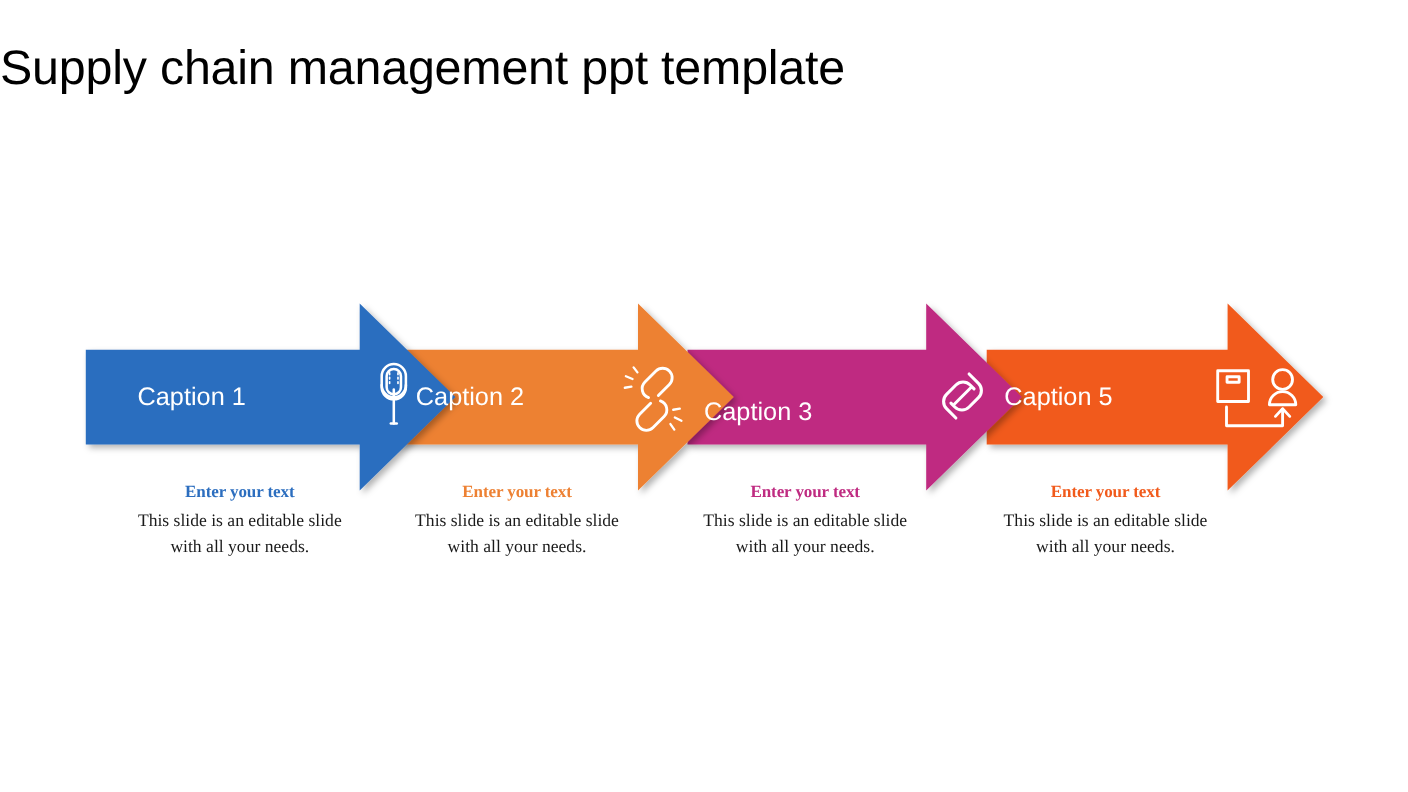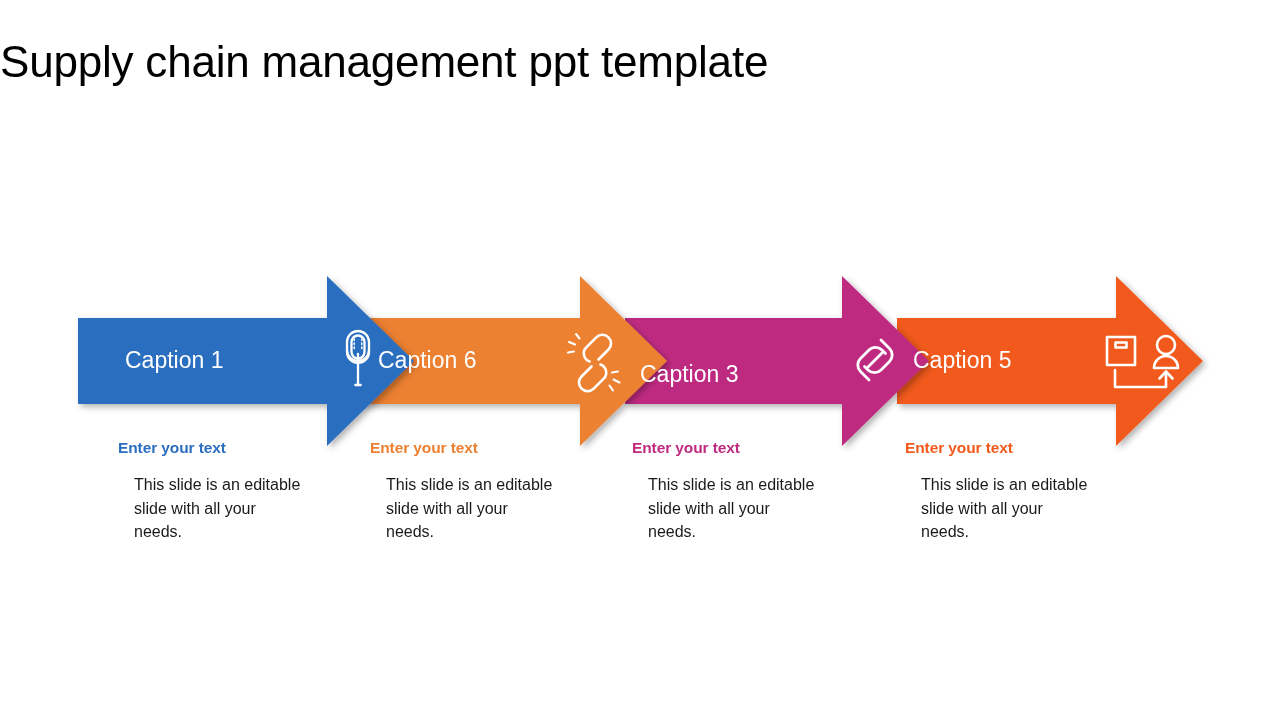--- a/index.html
+++ b/index.html
@@ -51,34 +51,36 @@
     color: #ffffff;
     white-space: nowrap;
     text-align: left;
     line-height: 1;
   }
 
   
   .desc-block {
     position: absolute;
     width: 200px;
+    text-align: center;
+    font-family: Liberation Serif, serif;
   }
   .desc-heading {
     font-size: 15.5px;
     font-weight: bold;
     line-height: 1.25;
     margin: 0 0 4px 0;
     letter-spacing: -0.1px;
   }
   .desc-body {
     font-size: 16px;
     font-weight: 400;
     color: #1a1a1a;
     line-height: 1.45;
-    margin: 16px;
+    margin: 5px;
   }
 </style>
 </head>
 <body>
 
 <div id="slide-title">Supply chain management ppt template</div>
 
 <div id="arrow-band">
   <svg width="1280" height="720" viewBox="0 0 1280 720" xmlns="http://www.w3.org/2000/svg">
     <defs>
@@ -145,21 +147,21 @@
       <path d="M50 36 a12 12 0 0 1 24 0 z"></path>
 
       <polyline points="11,38 11,55 62,55 62,40"></polyline>
       <polyline points="55.5,46.5 62,39.5 68.5,46.5"></polyline>
     </g>
   </svg>
 </div>
 
 <div class="caption-label" style="left:125px; top:349px; width:200px;">Caption 1</div>
 
-<div class="caption-label" style="left:378px; top:349px; width:200px;">Caption 6</div>
+<div class="caption-label" style="left:378px; top:349px; width:200px;">Caption 2</div>
 
 <div class="caption-label" style="left:640px; top:363px; width:200px;">Caption 3</div>
 
 <div class="caption-label" style="left:913px; top:349px; width:200px;">Caption 5</div>
 
 <div class="desc-block" style="left:118px; top:438px;">
   <p class="desc-heading" style="color:#2C6EBF;">Enter your text</p>
   <p class="desc-body">This slide is an editable slide with all your needs.</p>
 </div>
 

